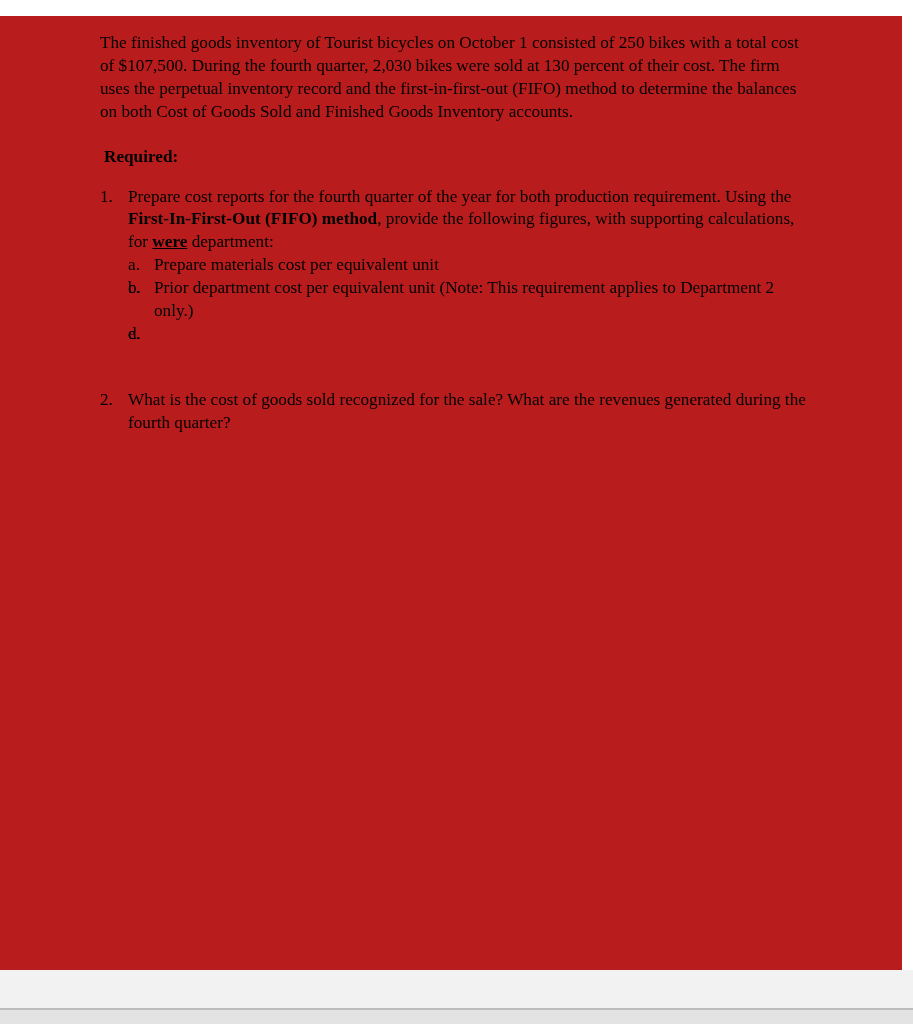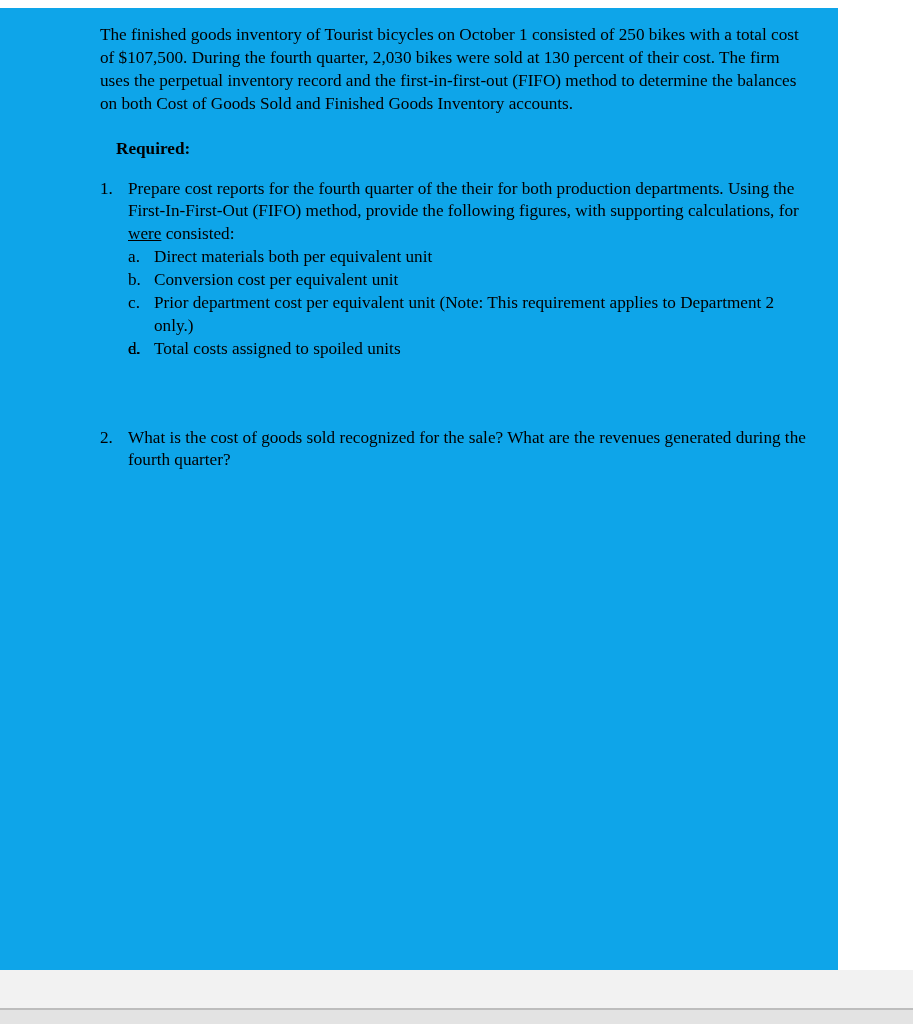--- a/index.html
+++ b/index.html
@@ -11,41 +11,41 @@
     width: 913px;
     height: 1024px;
     position: relative;
     font-family: "Liberation Serif", serif;
     color: #000000;
     overflow: hidden;
   }
   .page {
     position: absolute;
     left: 0;
-    top: 8px;
-    width: 838px;
+    top: 16px;
+    width: 902px;
     height: 970px;
-    background: #0ea5e9;
+    background: #b91c1c;
   }
   .content {
     position: absolute;
     left: 100px;
     top: 16px;
     width: 712px;
   }
   .intro {
     font-size: 17.2px;
     line-height: 1.33;
     text-align: left;
     margin: 0 0 0 0;
   }
   .required {
     font-size: 17.2px;
     font-weight: bold;
-    margin: 23px 0 0 16px;
+    margin: 23px 0 0 4px;
   }
   ol.main {
     list-style: none;
     margin: 19px 0 0 0;
     padding: 0;
     font-size: 17.2px;
     line-height: 1.33;
   }
   ol.main > li {
     position: relative;
@@ -72,21 +72,21 @@
   ol.sub > li {
     position: relative;
     padding-left: 26px;
   }
   ol.sub > li .sublabel {
     position: absolute;
     left: 0;
     top: 0;
     width: 20px;
   }
-  b { font-weight: normal; text-align: right; }
+  b { font-weight: bold; text-align: right; }
   u { text-decoration: underline; }
   .strip {
     position: absolute;
     left: 0;
     width: 913px;
   }
   .strip-light {
     top: 970px;
     height: 38px;
     background: #f2f2f2;
@@ -108,41 +108,39 @@
 <div class="page">
   <div class="content">
 
     <p class="intro">The finished goods inventory of Tourist bicycles on October 1 consisted of 250 bikes with a total cost of $107,500.   During the fourth quarter, 2,030 bikes were sold at 130 percent of their cost. The firm uses the perpetual inventory record and the first-in-first-out (FIFO) method to determine the balances on both Cost of Goods Sold and Finished Goods Inventory accounts.</p>
 
     <p class="required">Required:</p>
 
     <ol class="main">
       <li>
         <span class="num">1.</span>
-        <span><span>Prepare cost reports for the fourth quarter of the their for both production departments. Using the </span><b>First-In-First-Out (FIFO) method</b><span>, provide the following figures, with supporting calculations, for </span><b><u>were</u></b><span> consisted:</span></span>
+        <span><span>Prepare cost reports for the fourth quarter of the year for both production requirement. Using the </span><b>First-In-First-Out (FIFO) method</b><span>, provide the following figures, with supporting calculations, for </span><b><u>were</u></b><span> department:</span></span>
 
         <ol class="sub">
           <li>
             <span class="sublabel">a.</span>
-            <span>Direct materials both per equivalent unit</span>
+            <span>Prepare materials cost per equivalent unit</span>
           </li>
           <li>
             <span class="sublabel">b.</span>
-            <span>Conversion cost per equivalent unit</span>
           </li>
           <li>
             <span class="sublabel">c.</span>
             <span>Prior department cost per equivalent unit (Note: This requirement applies to Department 2 only.)</span>
           </li>
           <li>
             <span class="sublabel">d.</span>
           </li>
           <li>
             <span class="sublabel">e.</span>
-            <span>Total costs assigned to spoiled units</span>
           </li>
         </ol>
       </li>
 
       <li class="item2">
         <span class="num">2.</span>
         <span>What is the cost of goods sold recognized for the sale? What are the revenues generated during the fourth quarter?</span>
       </li>
     </ol>
 

